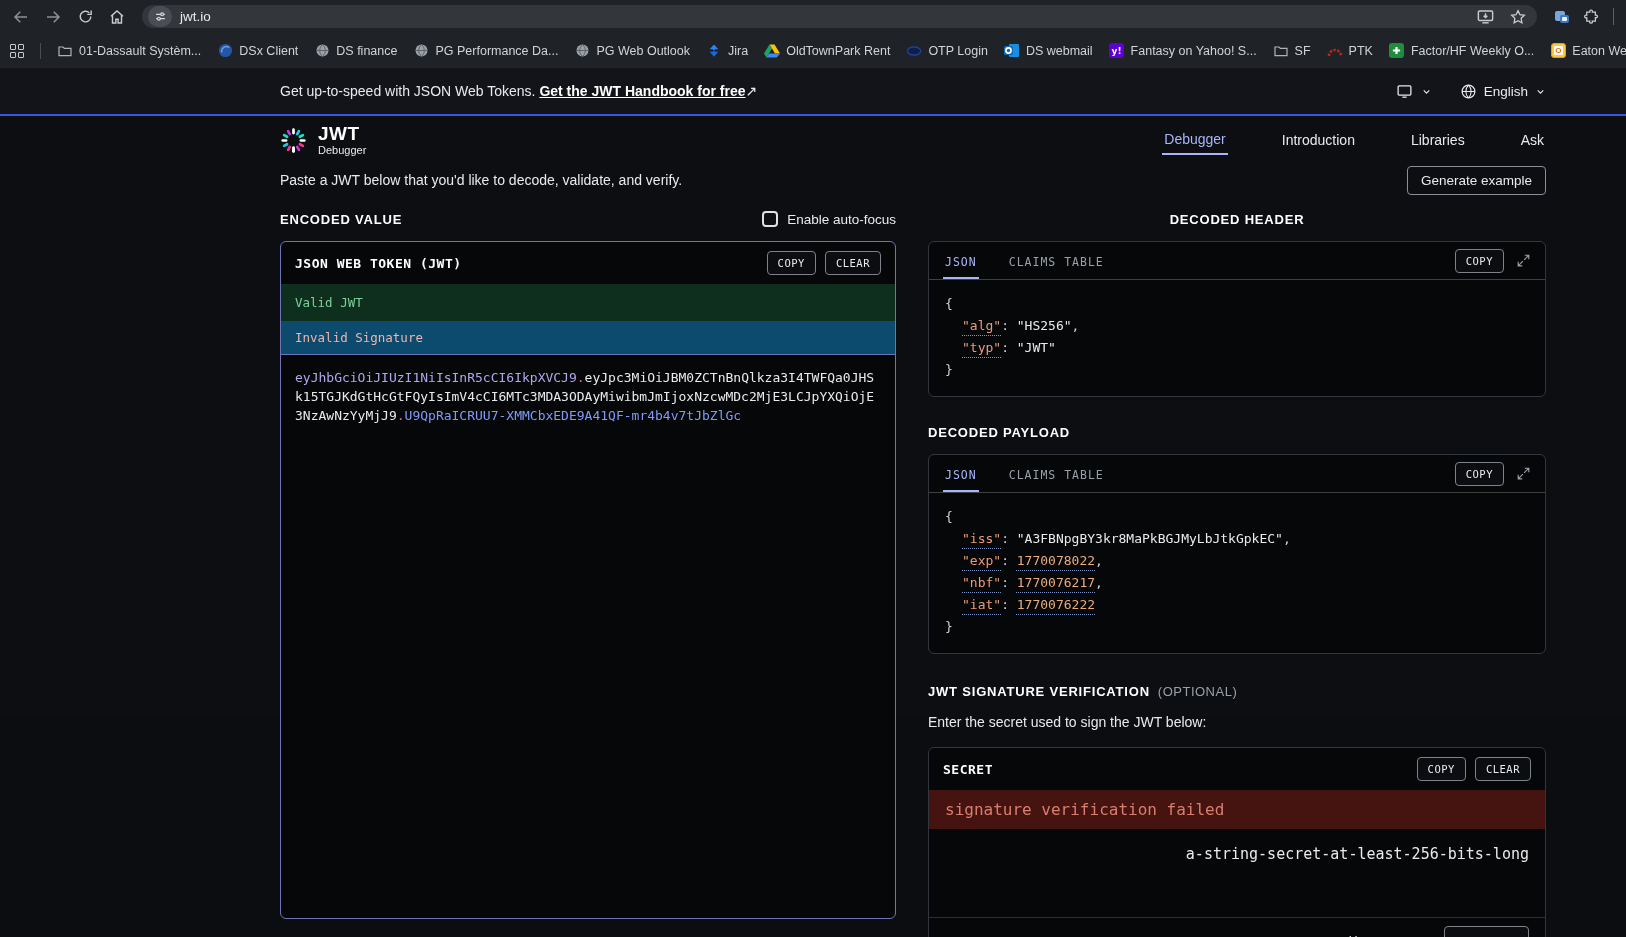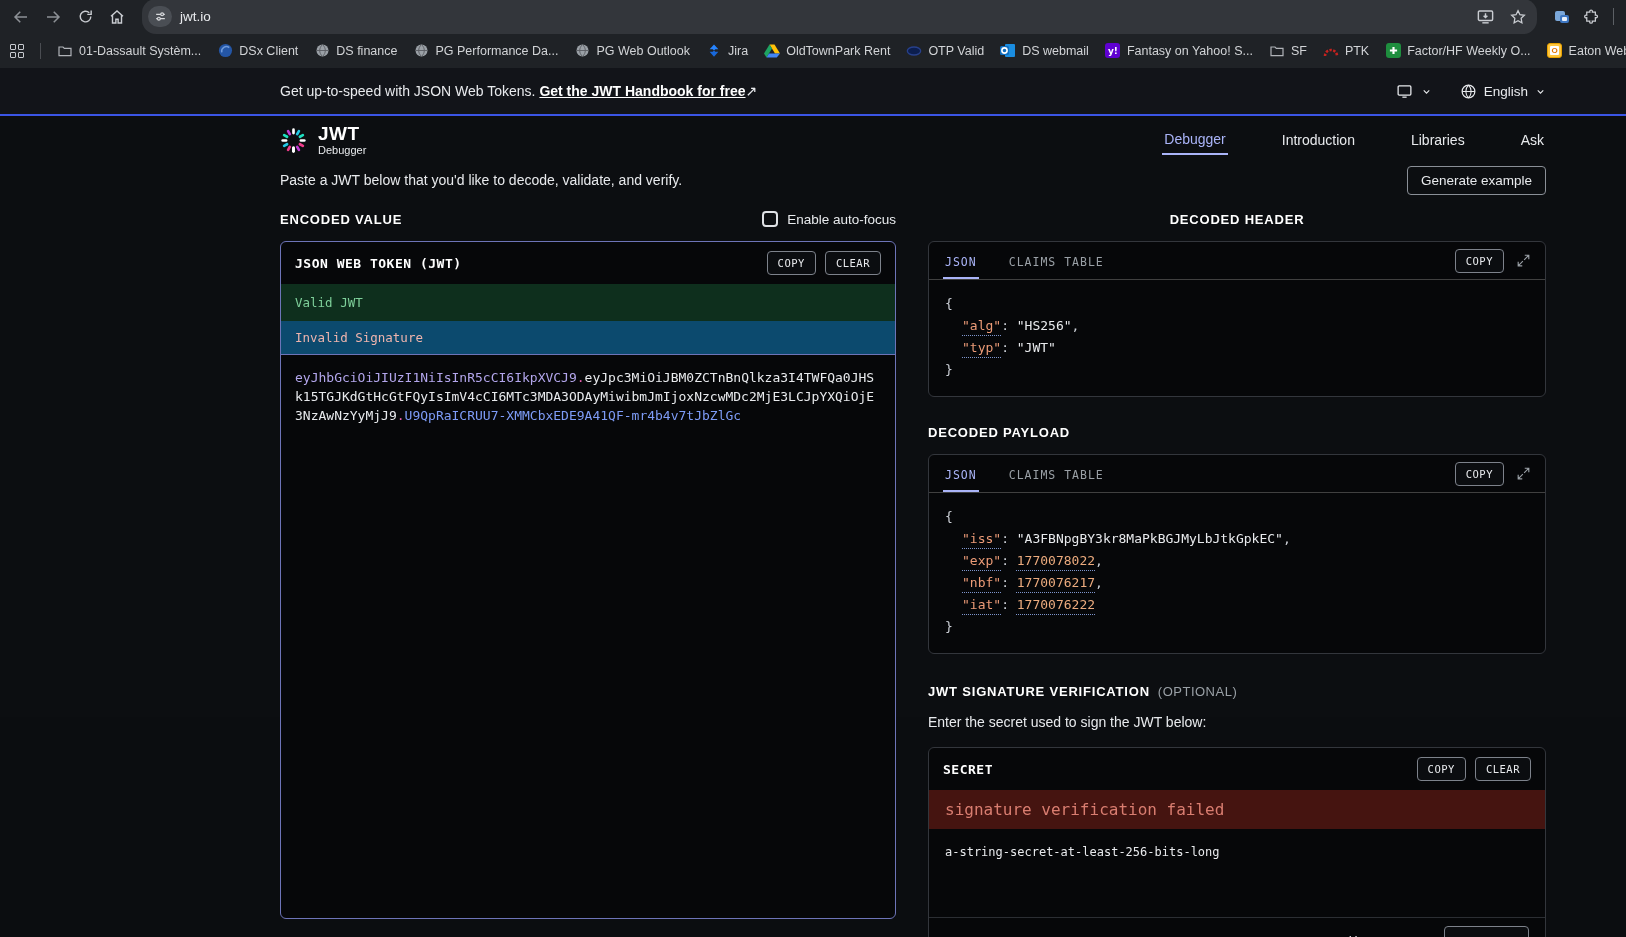--- a/index.html
+++ b/index.html
@@ -1,21 +1,21 @@
 <!DOCTYPE html>
 <html><head>
 <meta charset="utf-8">
 <style>
   * { margin:0; padding:0; box-sizing:border-box; }
   html,body { width:1626px; height:937px; overflow:hidden; background:#0b0d10; font-family:"Liberation Sans", sans-serif; }
 
   
   .toolbar { height:33px; background:#1f2226; display:flex; align-items:center; padding:0 6px; gap:2px; }
   .tb-btn { width:30px; height:28px; display:flex; align-items:center; justify-content:center; border-radius:50%; flex:0 0 auto; }
-  .omnibox { flex:1; height:35px; background:#33363b; border-radius:14px; display:flex; align-items:center; padding:0 10px 0 6px; margin:0 8px; min-width:0; }
+  .omnibox { flex:1; height:23px; background:#33363b; border-radius:14px; display:flex; align-items:center; padding:0 10px 0 6px; margin:0 8px; min-width:0; }
   .site-info { width:24px; height:21px; background:#4a4e54; border-radius:11px; display:flex; align-items:center; justify-content:center; margin-right:8px; }
   .url-text { color:#e8eaed; font-size:13.5px; flex:1; }
   .omni-right { display:flex; align-items:center; gap:14px; }
   .tb-right { display:flex; align-items:center; gap:12px; padding:0 6px; }
   .tb-sep { width:1px; height:17px; background:#5c6065; }
 
   .bookmarks { height:35px; background:#1f2226; display:flex; align-items:center; padding:0 10px; gap:16px; overflow:hidden; white-space:nowrap; }
   .bm-sep { width:1px; height:16px; background:#4a4d52; flex:0 0 auto; }
   .bm { display:flex; align-items:center; gap:6px; color:#d2d4d7; font-size:12.5px; flex:0 0 auto; }
   .bm .ic { width:16px; height:16px; display:flex; align-items:center; justify-content:center; flex:0 0 auto; }
@@ -83,21 +83,21 @@
   .jkey { color:#ec9b77; text-decoration:underline dotted #7d94cc; text-underline-offset:5px; text-decoration-thickness:1px; }
   .jstr { color:#e8eaed; }
   .jnum { color:#ecab7e; text-decoration:underline dotted #7d94cc; text-underline-offset:5px; text-decoration-thickness:1px; }
 
   .hdr-card { margin-bottom:24px; }
   .pl-card { margin-bottom:30px; }
   .sig-title-row { display:flex; align-items:baseline; gap:8px; margin-bottom:15px; }
   .sig-optional { color:#9aa0a6; font-size:13px; letter-spacing:.5px; }
   .sig-instruction { color:#e8eaed; font-size:14px; margin-bottom:17px; }
   .secret-error { background:#451410; color:#d97d70; font-family:"DejaVu Sans Mono",monospace; font-size:16px; padding:10px 16px; }
-  .secret-body { padding:16px; height:88px; color:#e8eaed; font-family:"DejaVu Sans Mono",monospace; font-size:12px; cursor:text; }
+  .secret-body { padding:16px; height:88px; color:#e8eaed; font-family:"DejaVu Sans Mono",monospace; font-size:15px; cursor:text;text-align:right; }
   .secret-footer { border-top:1px solid #2b2e33; padding:10px 16px; display:flex; align-items:center; justify-content:flex-end; gap:14px; height:48px; }
   .enc-label { color:#e8eaed; font-family:"DejaVu Sans Mono",monospace; font-size:13px; }
   .enc-select { border:1px solid #7d828b; border-radius:4px; background:#0b0d10; color:#e8eaed; font-family:"DejaVu Sans Mono",monospace; font-size:12.5px; padding:7px 11px; display:flex; align-items:center; gap:12px; cursor:pointer; }
 
   svg { display:block; }
 </style>
 </head>
 <body>
 
 <div class="toolbar">
@@ -238,21 +238,21 @@
         </svg>
       </span>
     <span>OldTownPark Rent</span>
   </span>
   <span class="bm">
     <span class="ic">
         <svg width="16" height="12" viewBox="0 0 18 12">
           <ellipse cx="9" cy="6" rx="7.5" ry="4.5" fill="#0c1e4e" stroke="#27408b" stroke-width="1.5"></ellipse>
         </svg>
       </span>
-    <span>OTP Valid</span>
+    <span>OTP Login</span>
   </span>
   <span class="bm">
     <span class="ic">
         <svg width="16" height="15" viewBox="0 0 16 15">
           <rect x="5" y="1" width="10" height="13" rx="1" fill="#1a8de0"></rect>
           <rect x="0" y="3" width="9" height="9" rx="1.5" fill="#0f6cbd"></rect>
           <circle cx="4.5" cy="7.5" r="2.6" fill="none" stroke="#ffffff" stroke-width="1.6"></circle>
         </svg>
       </span>
     <span>DS webmail</span>

